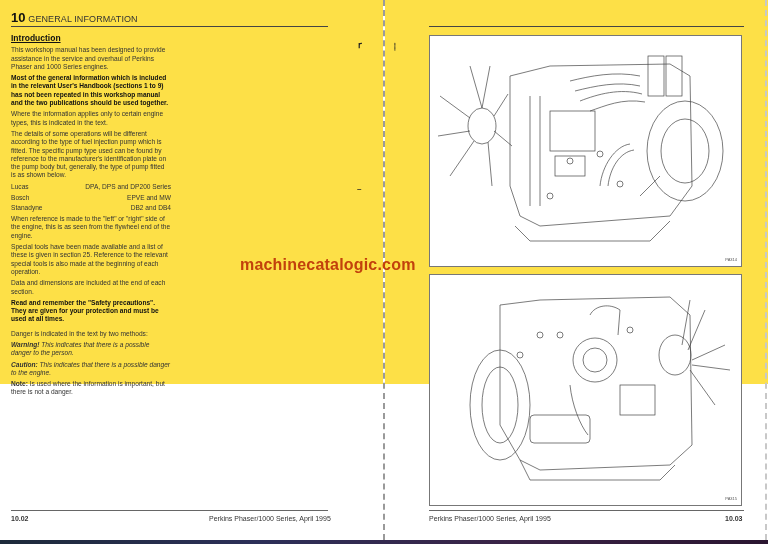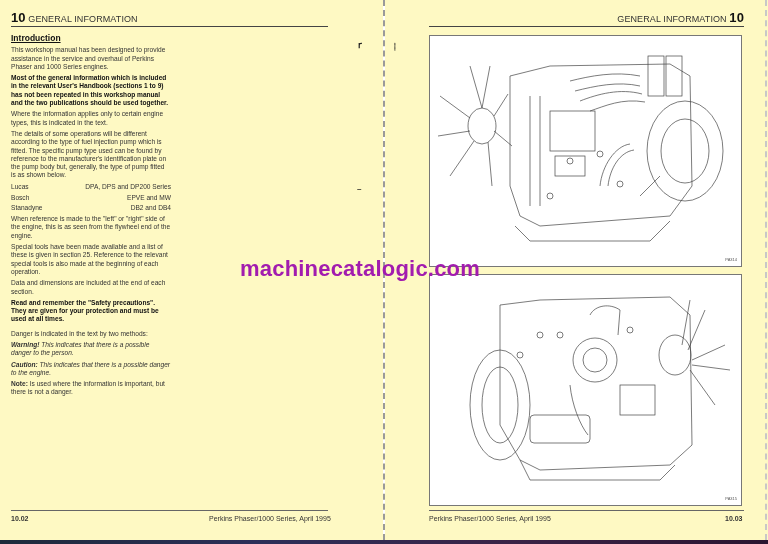--- a/index.html
+++ b/index.html
@@ -1,18 +1,18 @@
 <!DOCTYPE html>
 <html><head>
 <meta charset="utf-8">
 <style>
   html, body { margin:0; padding:0; }
   body { width:768px; height:544px; background:#fff; position:relative; overflow:hidden;
          font-family:"Liberation Sans", sans-serif; color:#222; }
-  .page { position:absolute; top:0; height:540px; background:#fef9c3; }
+  .page { position:absolute; top:0; height:384px; background:#fde047; }
   .left { left:0; width:383px; }
   .right { left:385px; width:383px; }
   .spine { position:absolute; left:383px; top:0; width:2px; height:540px;
            border-left:2px dashed #9a9a9a; box-sizing:border-box; }
   .edge-r { position:absolute; left:765px; top:0; width:2px; height:540px;
             border-left:2px dashed #c8c8c8; box-sizing:border-box; }
   .bottom-strip { position:absolute; left:0; top:540px; width:768px; height:4px;
                   background:linear-gradient(90deg,#1d2a3a,#2c2f58,#3a2346,#2a1530); }
   .hdr { position:absolute; top:10px; font-size:9px; color:#333; letter-spacing:0.1px; }
   .hdr b { font-size:13px; color:#111; }
@@ -30,22 +30,22 @@
   .body-text p { margin:0 0 3px 0; }
   .body-text p.b { font-weight:bold; color:#111; }
   .pumprow { display:flex; justify-content:space-between; margin:0 0 2.5px 0; }
   .it { font-style:italic; }
   .it b { font-style:italic; }
   .figbox { position:absolute; border:1px solid #777; background:#fff; box-sizing:border-box; }
   .fig1 { left:44px; top:35px; width:313px; height:232px; }
   .fig2 { left:44px; top:274px; width:313px; height:232px; }
   .figlabel { position:absolute; right:4px; bottom:4px; font-size:4px; color:#555; }
   .mark { position:absolute; font-size:9px; font-weight:bold; color:#222; }
-  .watermark { position:absolute; left:240px; top:256px; font-size:22px; font-weight:bold;
-               color:#a21caf; letter-spacing:0.2px; z-index:5;text-align:center; }
+  .watermark { position:absolute; left:240px; top:256px; font-size:16px; font-weight:bold;
+               color:#c2410c; letter-spacing:0.2px; z-index:5;text-align:center; }
   svg.engine { position:absolute; left:0; top:0; }
 </style>
 </head>
 <body>
 
 <div class="page left">
   <div class="hdr">
     <b>10</b>
     <span>GENERAL INFORMATION</span>
   </div>
@@ -85,24 +85,20 @@
   <div class="mark" style="left:357px;top:184px;font-size:8px;">–</div>
 
   <div class="rule bot"></div>
   <div class="foot num" style="left:11px;">10.02</div>
   <div class="foot" style="left:209px;">Perkins Phaser/1000 Series, April 1995</div>
 </div>
 
 <div class="spine"></div>
 
 <div class="page right">
-  <div class="hdr">
-    <span>GENERAL INFORMATION</span>
-    <b>10</b>
-  </div>
   <div class="rule top"></div>
 
   <div class="mark" style="left:9px;top:42px;font-size:7px;">⸽</div>
   <div class="mark" style="left:11px;top:184px;font-size:7px;"></div>
 
   <div class="figbox fig1">
     <svg class="engine" width="311" height="230" viewBox="0 0 311 230">
       <g fill="none" stroke="#444" stroke-width="0.7">
 
         <g>

